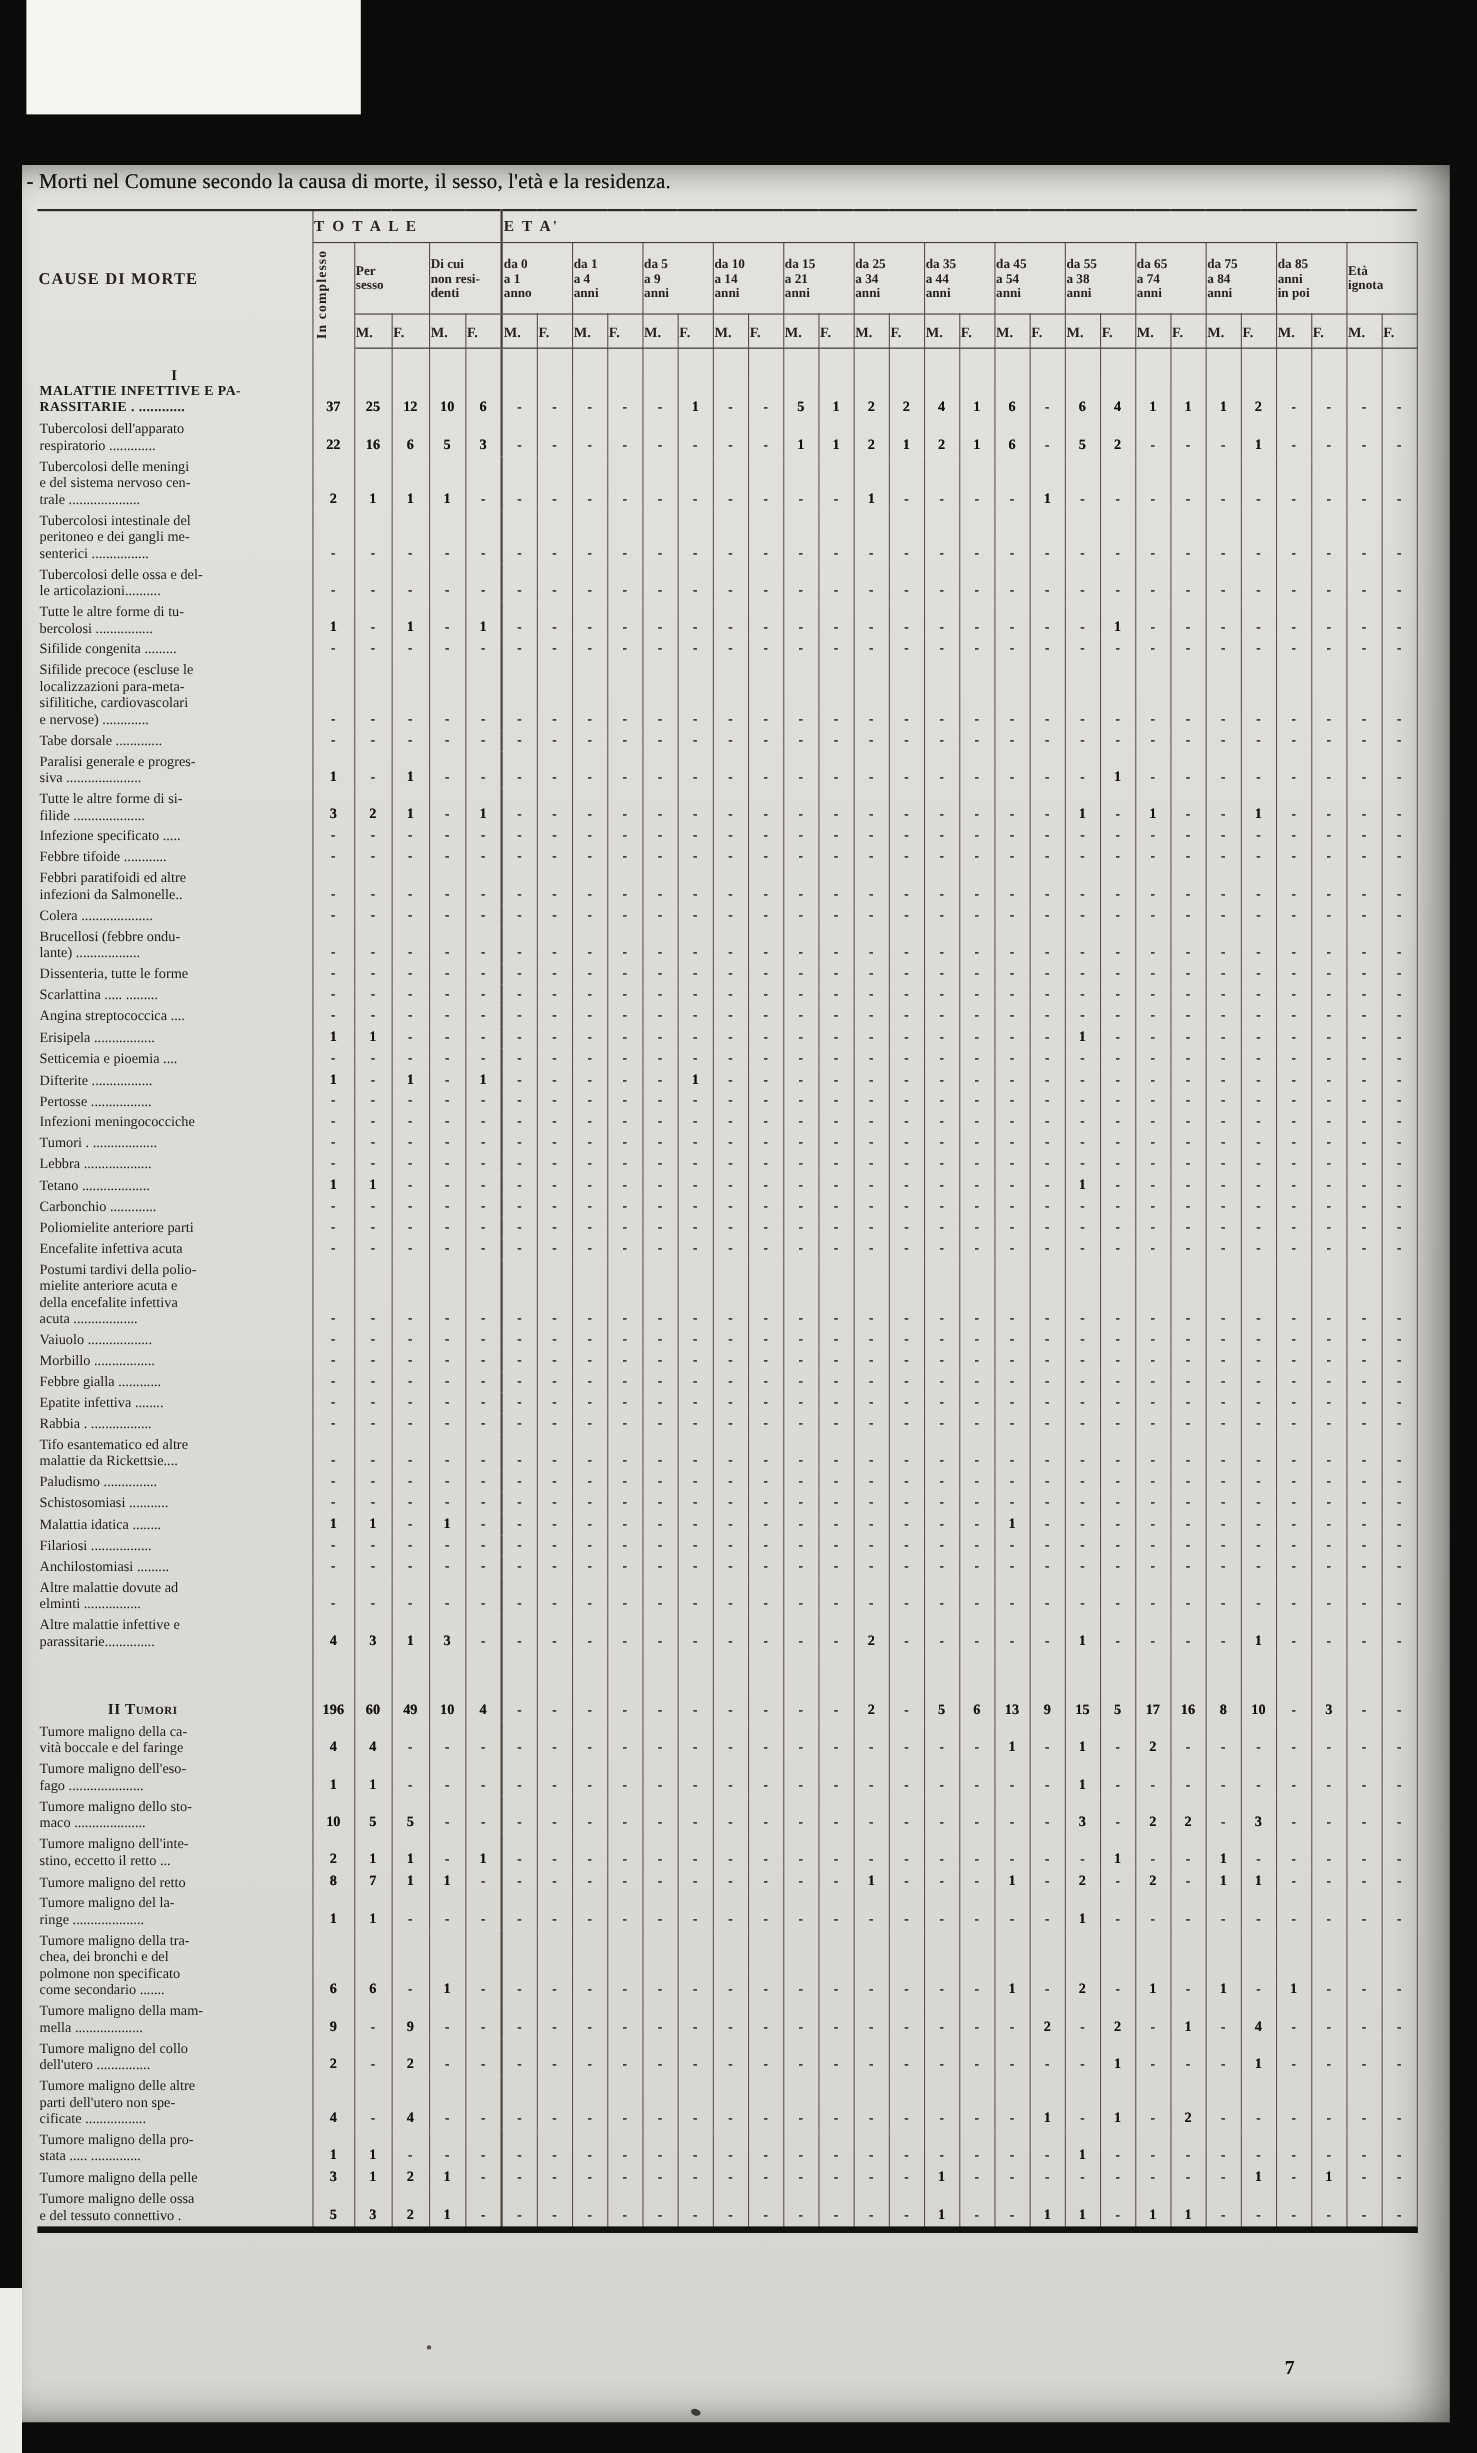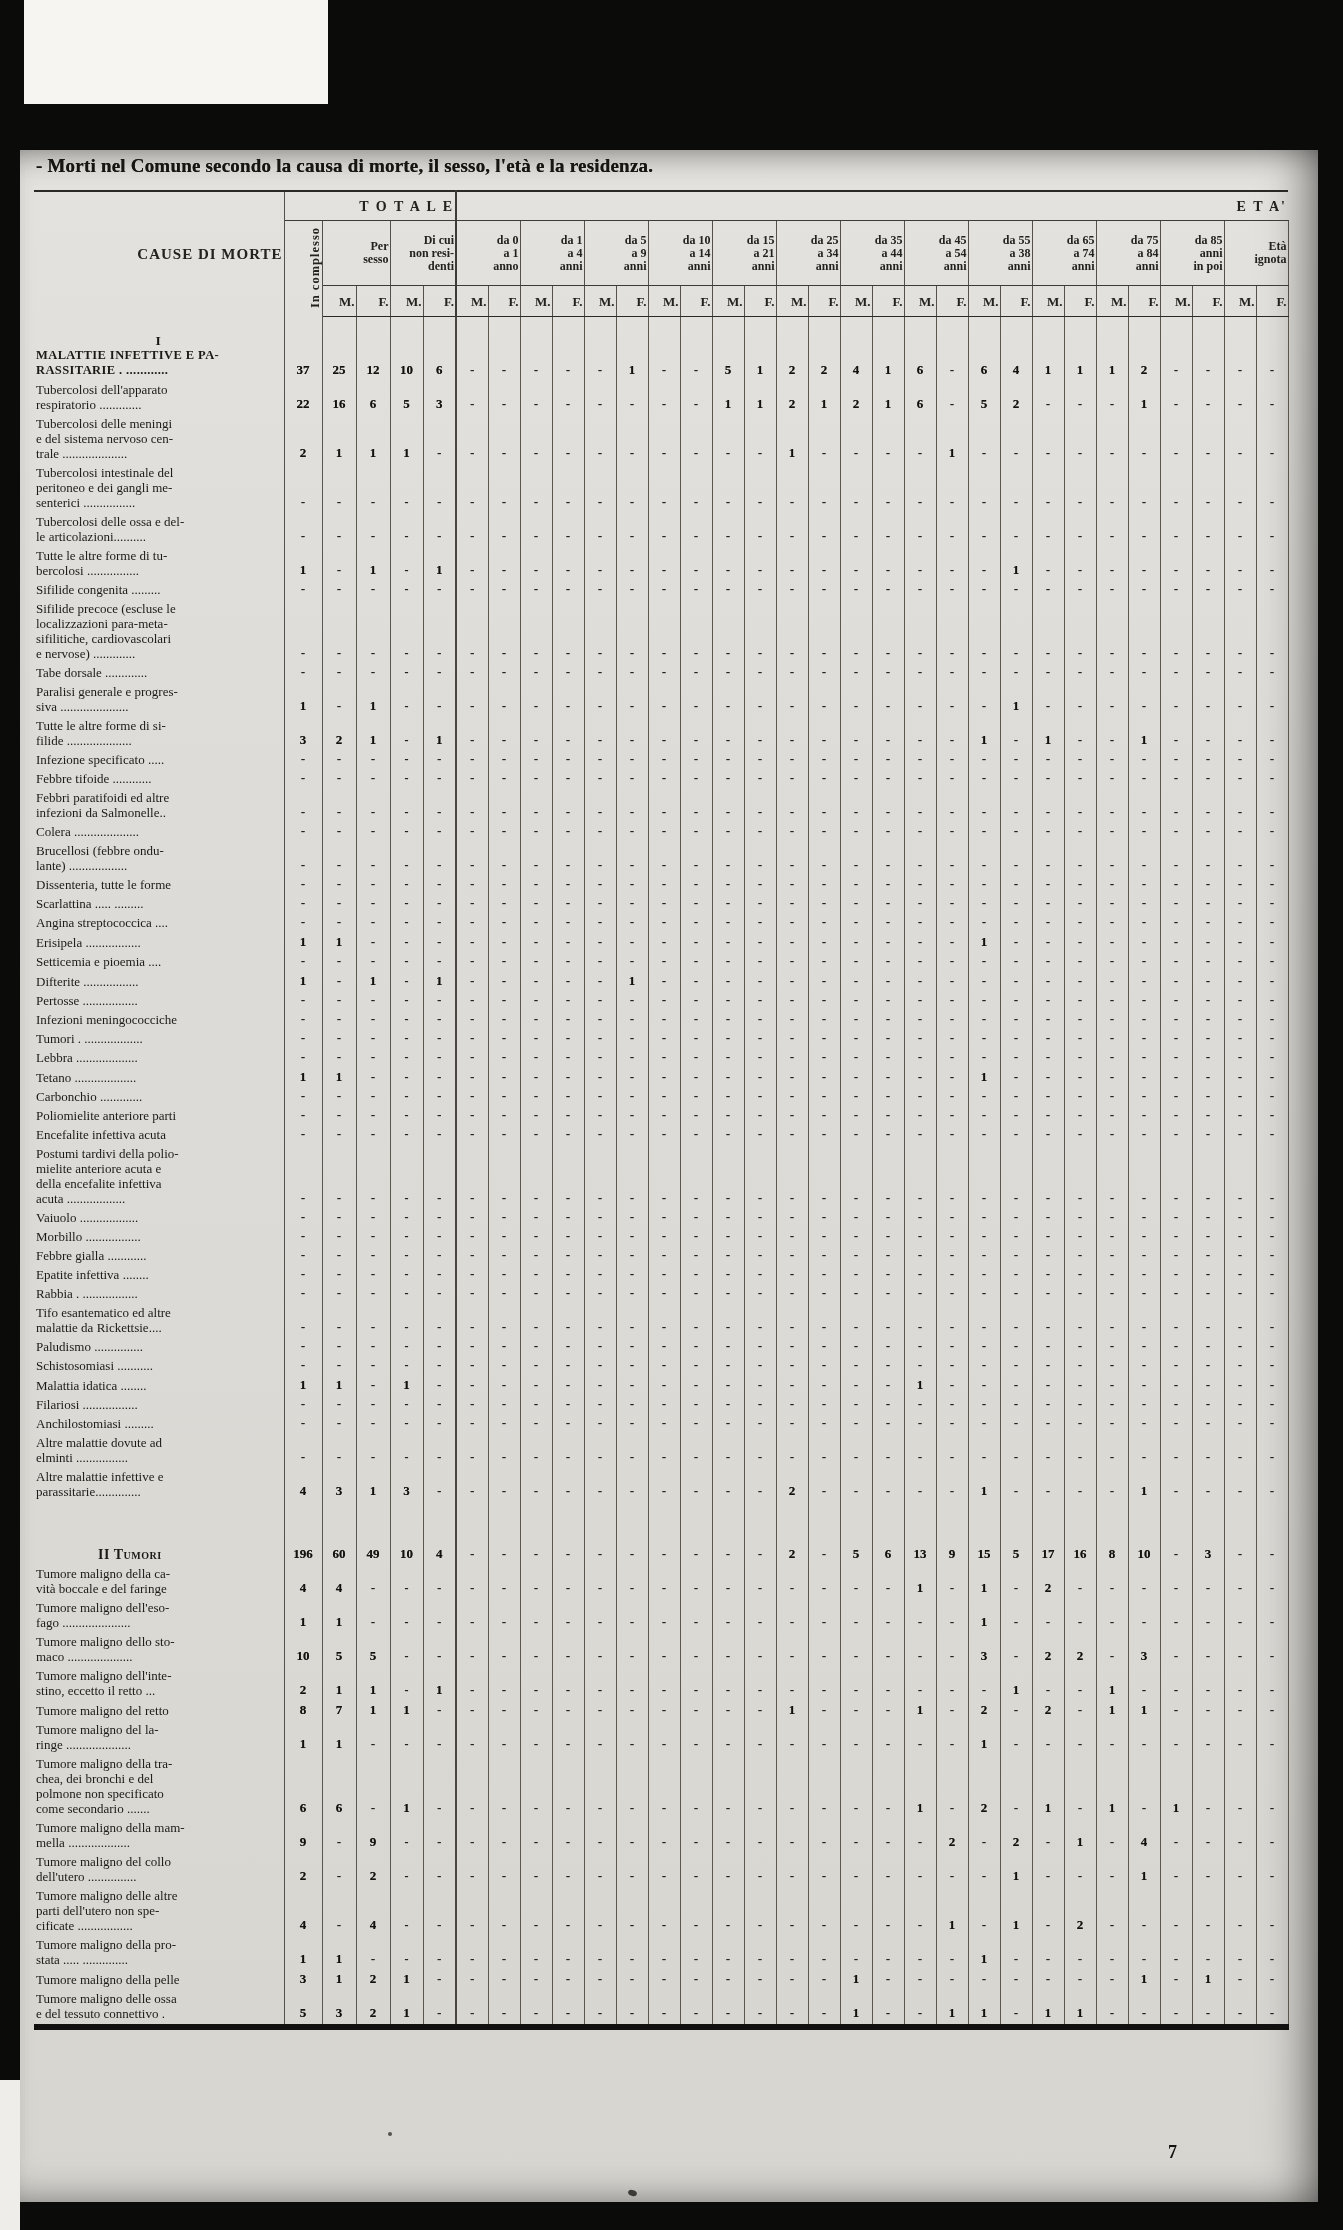--- a/index.html
+++ b/index.html
@@ -9,37 +9,37 @@
     font-family:"Liberation Serif","DejaVu Serif",serif;
   }
   .notch{position:absolute;left:24px;top:0;width:304px;height:104px;background:#f6f5f1;}
   .paper{
     position:absolute;left:20px;top:150px;width:1298px;height:2052px;
     background:linear-gradient(180deg,#e3e2de 0%,#dedcd8 30%,#dbd9d4 70%,#d7d5d0 100%);
     box-shadow:inset -30px 0 46px -20px rgba(0,0,0,.5), inset 0 -24px 38px -24px rgba(0,0,0,.3), inset 0 26px 30px -24px rgba(0,0,0,.35);
   }
   .bl-strip{position:absolute;left:0;top:2080px;width:20px;height:150px;background:#eeede9;}
   .title{
-    position:absolute;left:16px;top:5px;width:900px;
-    font-size:19px;font-weight:bold;color:#171511;letter-spacing:.2px;
+    position:absolute;left:4px;top:5px;width:900px;
+    font-size:19px;font-weight:normal;color:#171511;letter-spacing:.2px;
     text-shadow:0 0 .5px rgba(20,18,14,.8);
     white-space:nowrap;
   }
   table.mort{
     position:absolute;left:14px;top:40px;border-collapse:collapse;table-layout:fixed;
     color:#1d1b17;
   }
   table.mort{border-top:2px solid #2b2925;border-bottom:6px solid #12110f;}
   col.c-label{width:250px;}
   col.c-compl{width:38px;}
   col.c-sex{width:34px;}
   col.c-nr{width:33px;}
   col.c-age{width:32px;}
   thead th{
-    font-weight:bold;color:#25221d;vertical-align:middle;text-align:right;
+    font-weight:bold;color:#25221d;vertical-align:middle;text-align:left;
     padding:2px 1px;white-space:pre-line;line-height:13px;
   }
   th.cause{font-size:15px;letter-spacing:1px;border-right:1px solid #55514a;}
   th.totale,th.eta{font-size:14px;letter-spacing:2px;border-bottom:1px solid #3e3b36;height:24px;}
   th.totale{border-right:2px solid #3e3b36;}
   th.compl{
     border-right:1px solid #55514a;font-size:12.5px;
   }
   th.compl .vert{
     writing-mode:vertical-rl;transform:rotate(180deg);margin:0 auto;line-height:12px;letter-spacing:1px;

